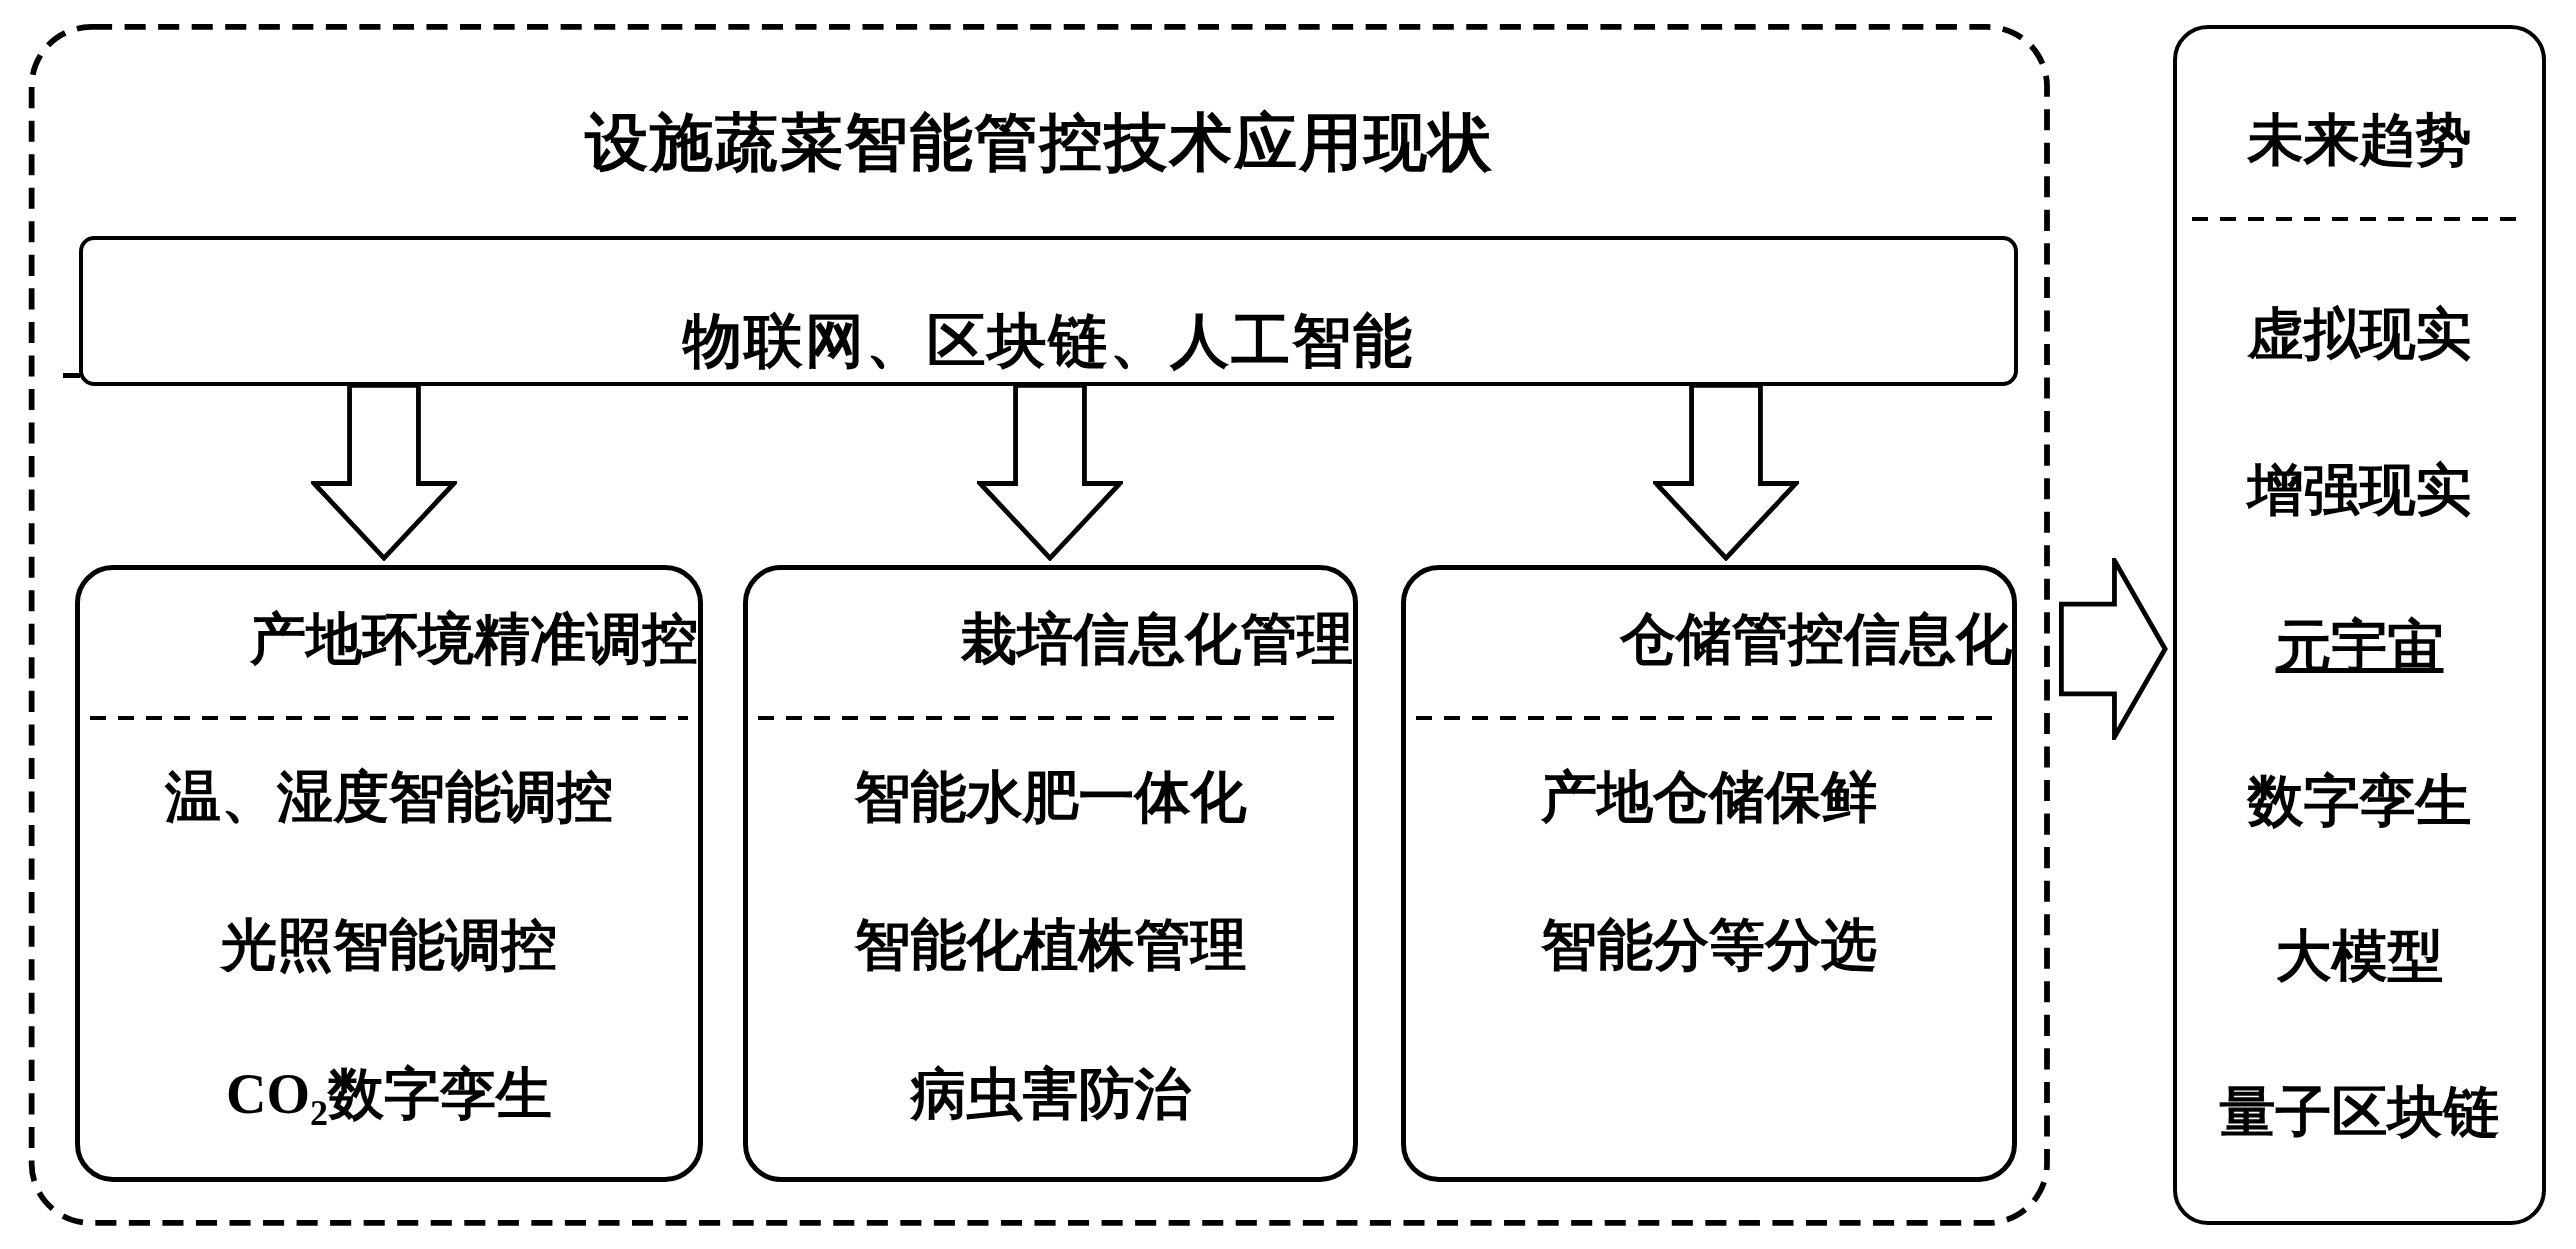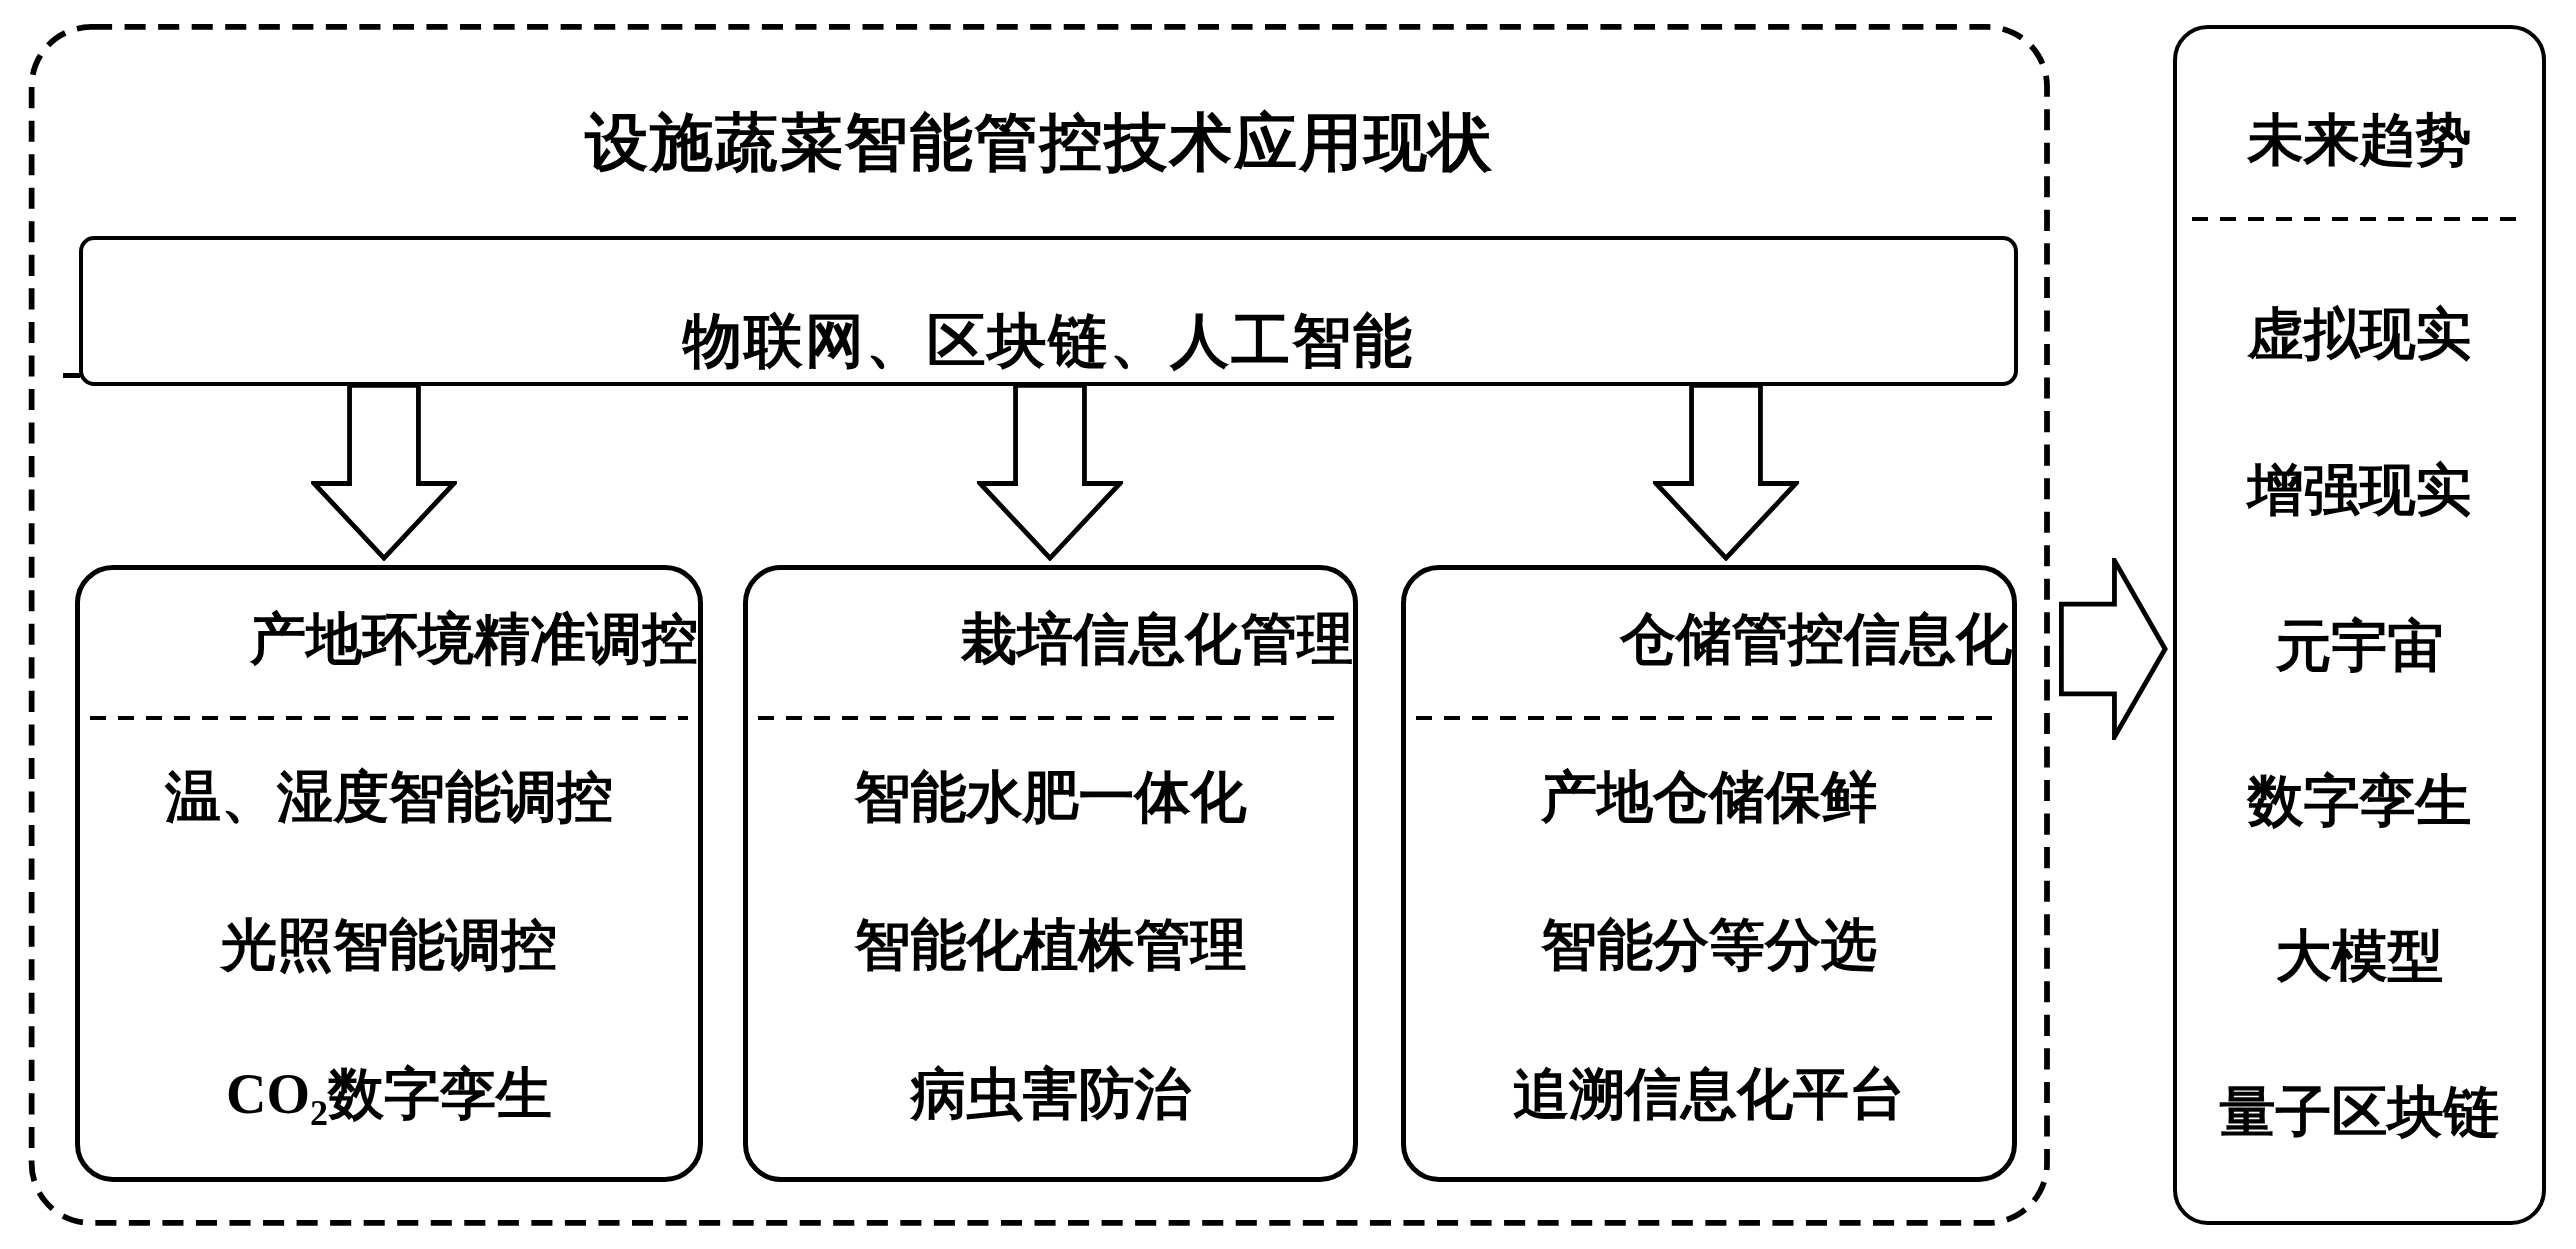--- a/index.html
+++ b/index.html
@@ -61,21 +61,21 @@
   }
   .future-header{
     position:absolute;top:75px;left:0;right:0;text-align:center;
     font-size:56px;line-height:73px;
   }
   .future-divider{top:188px;left:15.3px;right:15.3px;}
   .future-item{
     position:absolute;left:0;right:0;text-align:center;
     font-size:56px;line-height:73px;
   }
-  .fi1{top:269px;} .fi2{top:425px;} .fi3{top:581px;}
+  .fi1{top:269px;} .fi2{top:425px;} .fi3{top:581px;text-decoration:underline;}
   .fi4{top:736px;} .fi5{top:891px;} .fi6{top:1047px;}
   .arrow-shape{fill:#ffffff;stroke:#000000;stroke-width:5;stroke-linejoin:miter;}
 </style>
 </head>
 <body>
 
 <div id="canvas">
 
   <svg id="outer-border-svg" class="abs" viewBox="0 0 2688 1304">
     <rect x="33" y="28" width="2103" height="1248" rx="62" ry="62" fill="none" stroke="#000000" stroke-width="6" stroke-dasharray="22 13"></rect>
@@ -113,21 +113,20 @@
     <div class="cat-item ci1">智能水肥一体化</div>
     <div class="cat-item ci2">智能化植株管理</div>
     <div class="cat-item ci3">病虫害防治</div>
   </div>
 
   <div class="abs cat-box b3">
     <div class="cat-header">仓储管控信息化</div>
     <div class="dash-divider cat-divider"></div>
     <div class="cat-item ci1">产地仓储保鲜</div>
     <div class="cat-item ci2">智能分等分选</div>
-    <div class="cat-item ci3">追溯信息化平台</div>
   </div>
 
   <svg class="abs right-arrow" viewBox="0 0 114 190">
     <polygon class="arrow-shape" points="2.5,48 58,48 58,2.5 111,95 58,187 58,142 2.5,142"></polygon>
   </svg>
 
   <div class="abs future-panel">
     <div class="future-header">未来趋势</div>
     <div class="dash-divider future-divider"></div>
     <div class="future-item fi1">虚拟现实</div>

